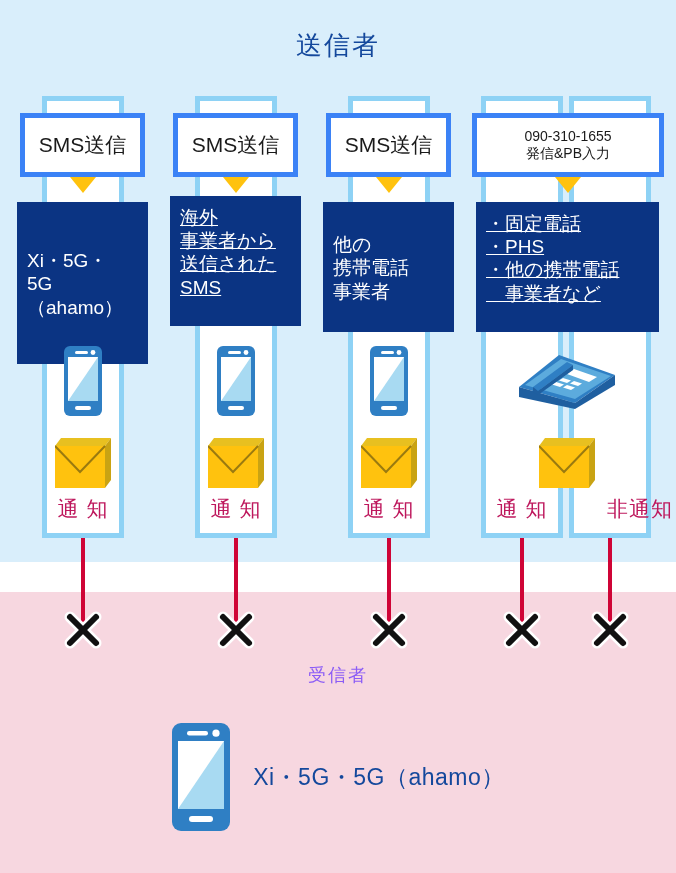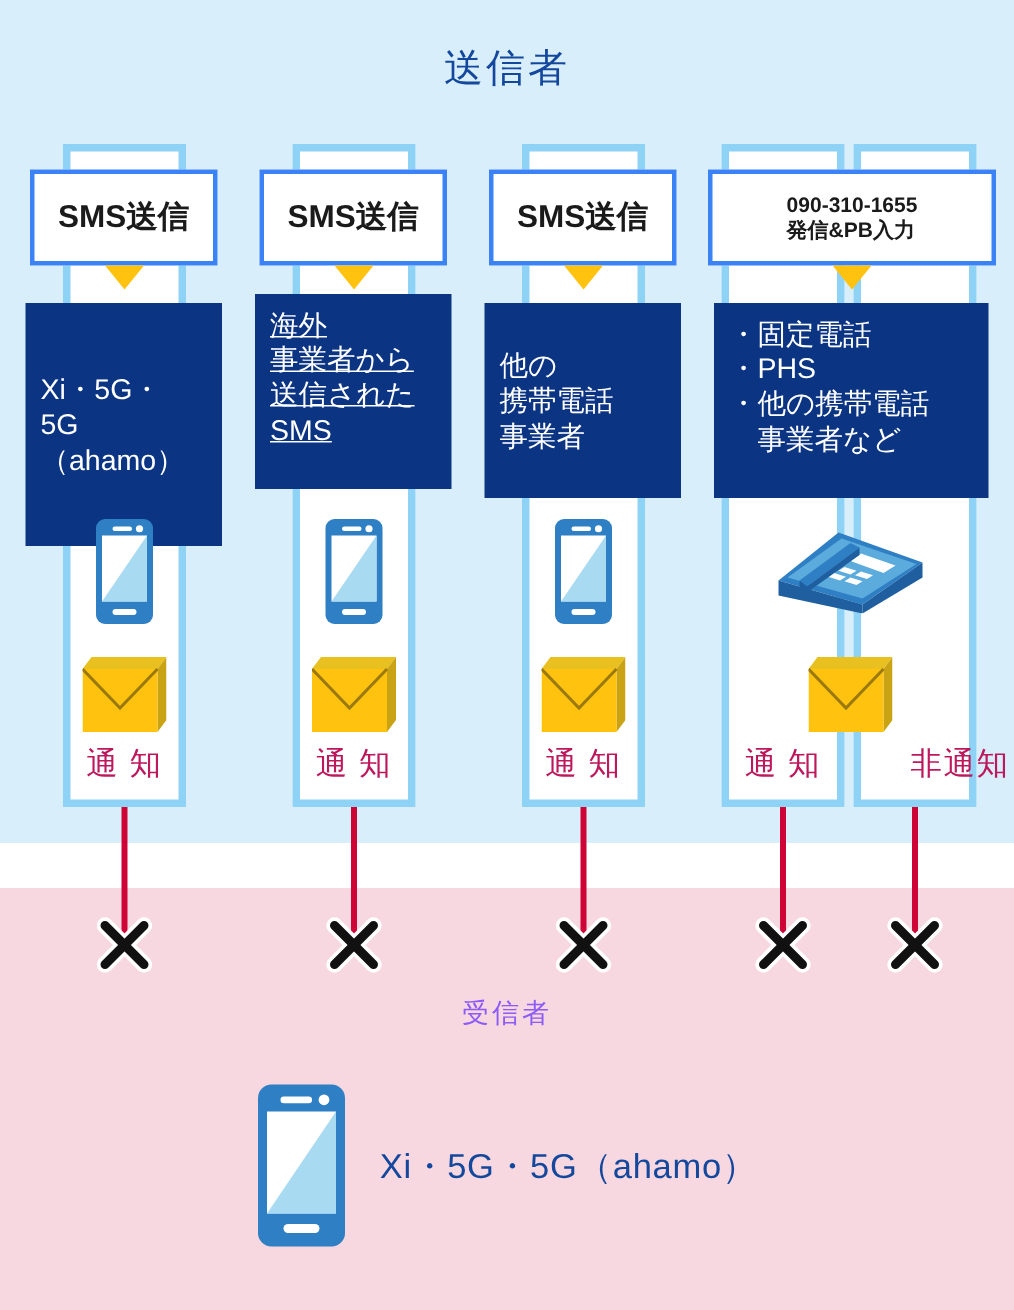--- a/index.html
+++ b/index.html
@@ -83,31 +83,31 @@
   }
   .op-box.center {
     display: flex;
     align-items: center;
   }
 
   
   .action-box {
     position: absolute;
     background: #ffffff;
-    border: 3px solid #3b82f6;
+    border: 5px solid #3b82f6;
     box-sizing: border-box;
     display: flex;
     align-items: center;
     justify-content: center;
+    text-align: center;
     color: #1a1a1a;
     font-size: 21px;
     line-height: 1.18;
     white-space: pre-line;
     z-index: 4;
-    font-weight: bold;
   }
   .action-box.small { font-size: 14px; }
 
   
   .arrow-down {
     position: absolute;
     width: 0; height: 0;
     border-left: 13px solid transparent;
     border-right: 13px solid transparent;
     border-top: 16px solid #ffc20e;
@@ -196,21 +196,21 @@
 
   <div class="op-box" style="left:170px; top:196px; width:131px; height:130px;text-decoration:underline;">海外
 事業者から
 送信された
 SMS</div>
 
   <div class="op-box center" style="left:323px; top:202px; width:131px; height:130px;">他の
 携帯電話
 事業者</div>
 
-  <div class="op-box" style="left:476px; top:202px; width:183px; height:130px;">・固定電話
+  <div class="op-box" style="left:476px; top:202px; width:183px; height:130px;text-decoration:underline;">・固定電話
 ・PHS
 ・他の携帯電話
 　事業者など</div>
 
   <div class="action-box" style="left:20px;  top:113px; width:125px; height:64px;">SMS送信</div>
   <div class="arrow-down" style="left:70px; top:177px;"></div>
 
   <div class="action-box" style="left:173px; top:113px; width:125px; height:64px;">SMS送信</div>
   <div class="arrow-down" style="left:223px; top:177px;"></div>
 

